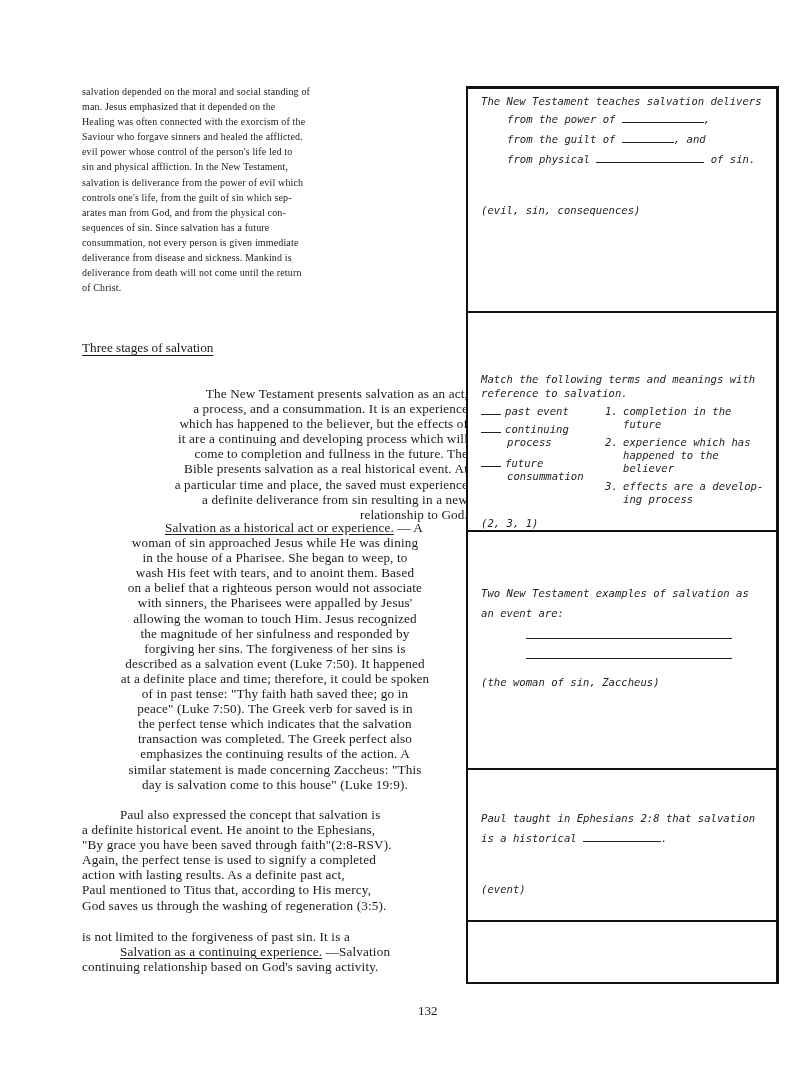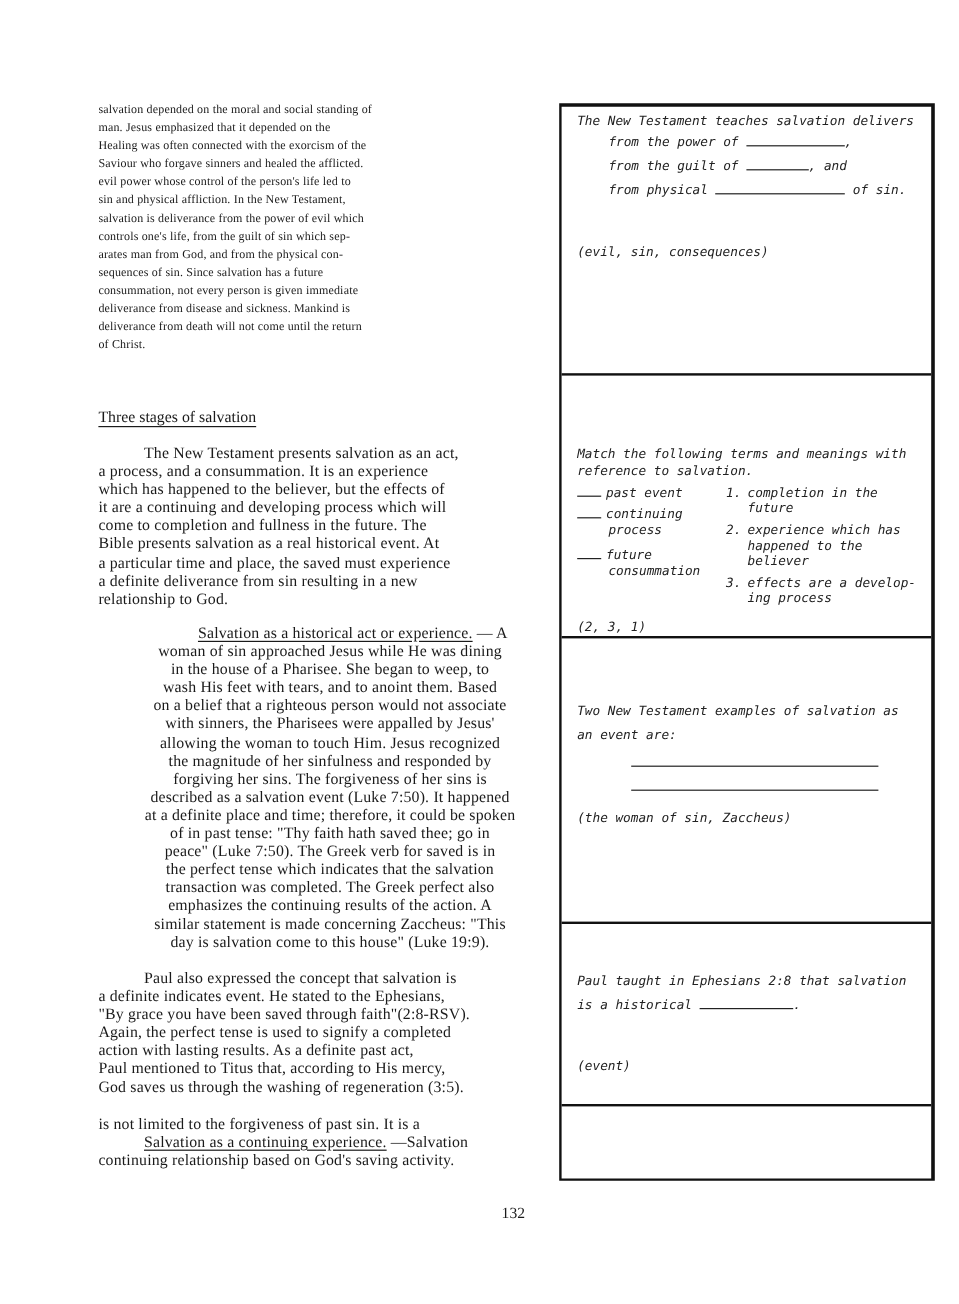--- a/index.html
+++ b/index.html
@@ -44,21 +44,21 @@
   <span class="line">arates man from God, and from the physical con-</span>
   <span class="line">sequences of sin.   Since salvation has a future</span>
   <span class="line">consummation, not every person is given immediate</span>
   <span class="line">deliverance from disease and sickness.   Mankind is</span>
   <span class="line">deliverance from death will not come until the return</span>
   <span class="line">of Christ.</span>
 </div>
 
 <div class="heading serif">Three stages of salvation</div>
 
-<div class="block serif" style="top:370px;">
+<div class="block serif" style="top:386px;text-align:right;">
   <span class="line indent">The New Testament presents salvation as an act,</span>
   <span class="line">a process, and a consummation.   It is an experience</span>
   <span class="line">which has happened to the believer, but the effects of</span>
   <span class="line">it are a continuing and developing process which will</span>
   <span class="line">come to completion and fullness in the future.   The</span>
   <span class="line">Bible presents salvation as a real historical event.   At</span>
   <span class="line">a particular time and place, the saved must experience</span>
   <span class="line">a definite deliverance from sin resulting in a new</span>
   <span class="line">relationship to God.</span>
 </div>
@@ -79,21 +79,21 @@
   <span class="line">peace" (Luke 7:50).   The Greek verb for saved is in</span>
   <span class="line">the perfect tense which indicates that the salvation</span>
   <span class="line">transaction was completed.   The Greek perfect also</span>
   <span class="line">emphasizes the continuing results of the action.   A</span>
   <span class="line">similar statement is made concerning Zaccheus: "This</span>
   <span class="line">day is salvation come to this house" (Luke 19:9).</span>
 </div>
 
 <div class="block serif" style="top:807px;">
   <span class="line indent">Paul also expressed the concept that salvation is</span>
-  <span class="line">a definite indicates event.   He stated to the Ephesians,</span>
+  <span class="line">a definite historical event.   He anoint to the Ephesians,</span>
   <span class="line">"By grace you have been saved through faith"(2:8-RSV).</span>
   <span class="line">Again, the perfect tense is used to signify a completed</span>
   <span class="line">action with lasting results.   As a definite past act,</span>
   <span class="line">Paul mentioned to Titus that, according to His mercy,</span>
   <span class="line">God saves us through the washing of regeneration (3:5).</span>
 </div>
 
 <div class="block serif" style="top:929px;">
   <span class="line">is not limited to the forgiveness of past sin.   It is a</span>
   <span class="line indent"><span class="ul">Salvation as a continuing experience.</span><span> —Salvation</span></span>

